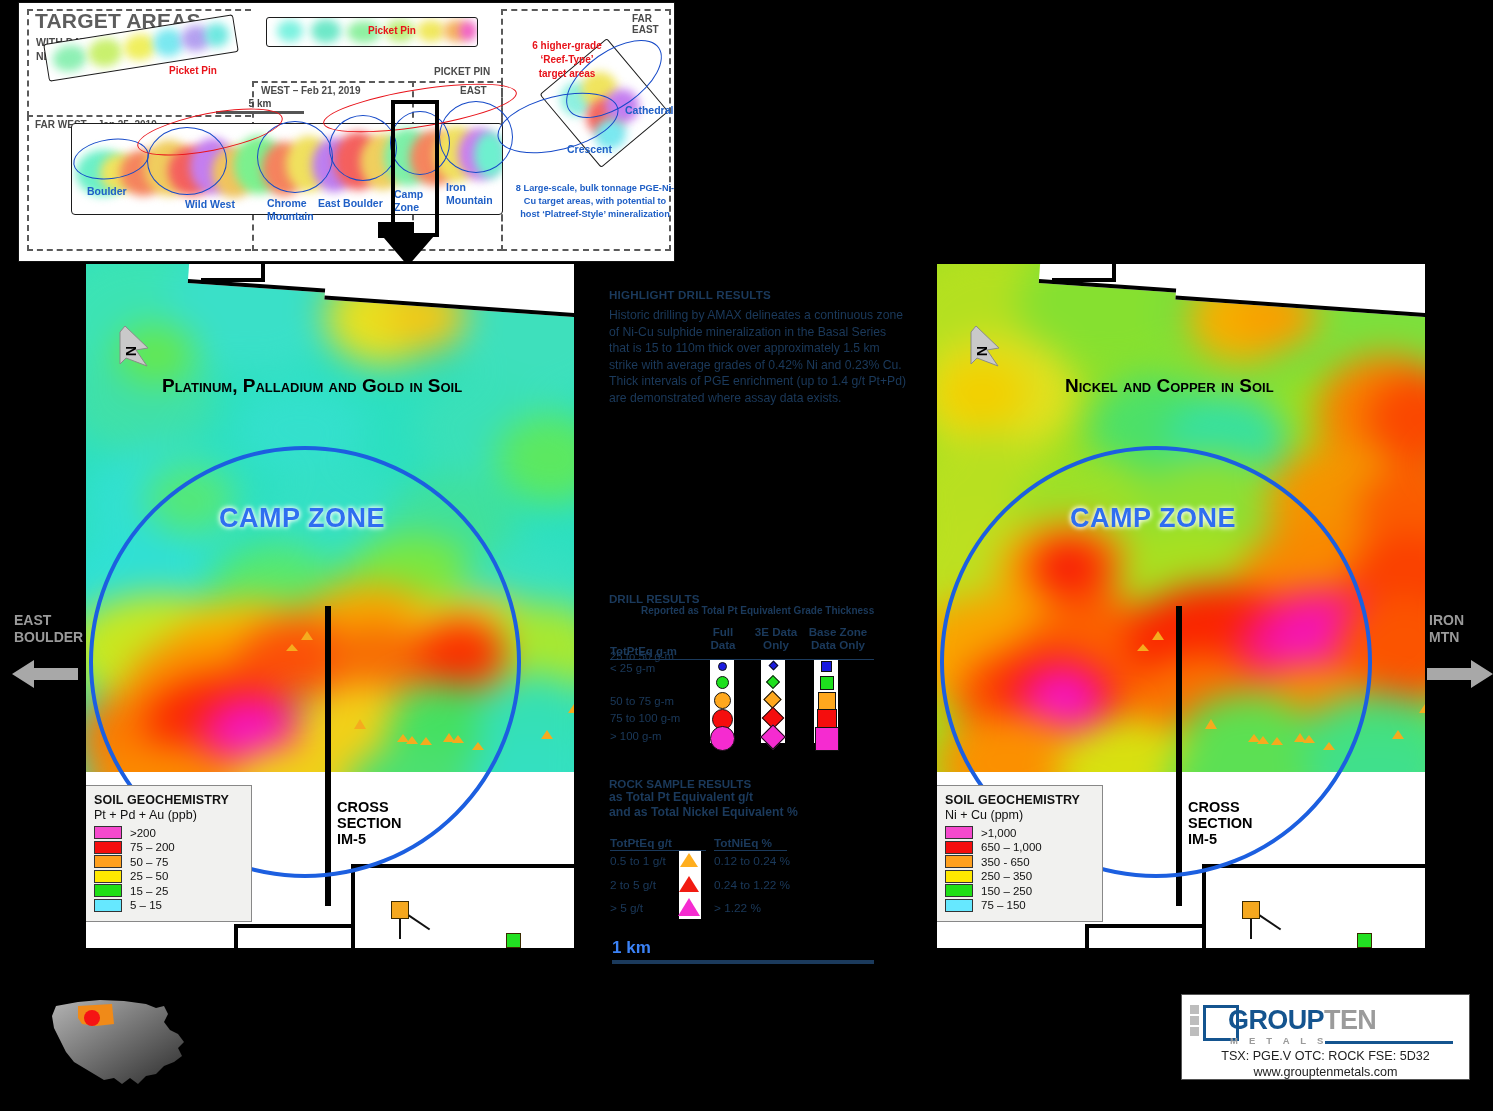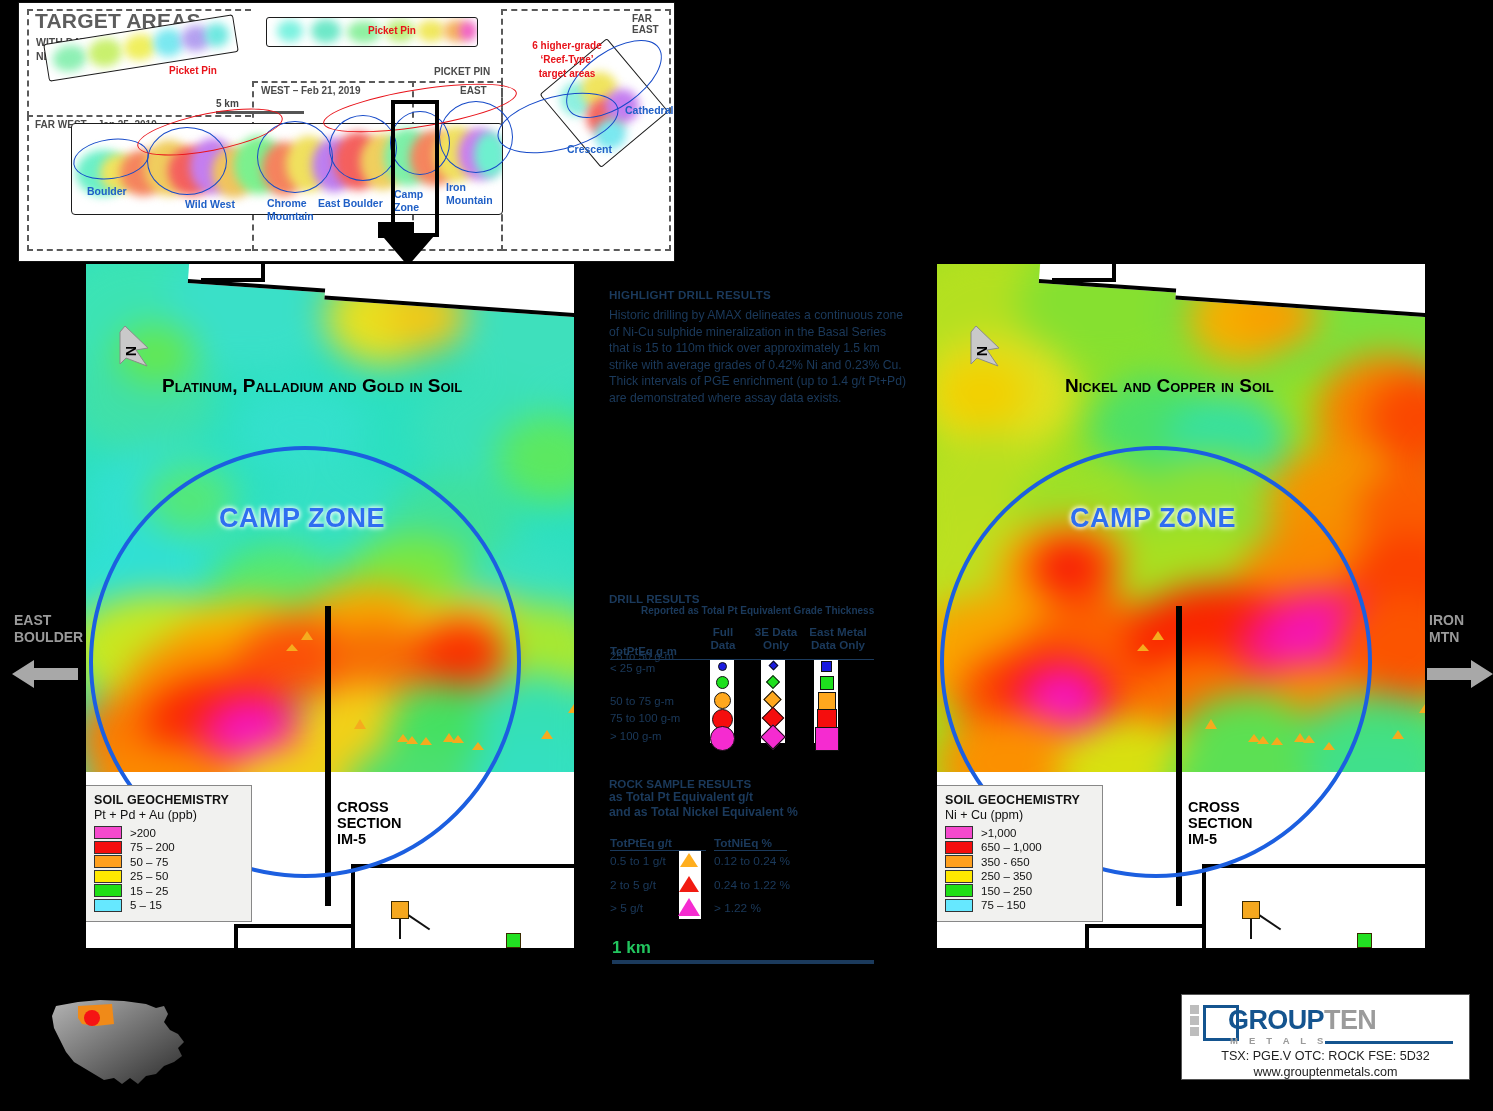--- a/index.html
+++ b/index.html
@@ -12,21 +12,21 @@
   .dashcell{position:absolute;border:2px dashed #5a5a5a;}
   #ta-title{left:16px;top:6px;font-size:21px;font-weight:700;color:#5d5d5d;letter-spacing:.2px;}
   #ta-sub{left:17px;top:32px;font-size:10.5px;color:#4a4a4a;line-height:14px;font-weight:600;}
   .ta-lbl{position:absolute;font-size:10px;font-weight:700;color:#4a4a4a;}
   .ta-blue{position:absolute;font-size:10.5px;font-weight:700;color:#1f5fc6;}
   .ta-red{position:absolute;font-size:10px;font-weight:700;color:#e8131a;text-align:center;line-height:14px;}
   .ta-note{position:absolute;font-size:9.2px;font-weight:700;color:#1f5fc6;text-align:center;line-height:13px;}
   .ta-pick{position:absolute;font-size:10px;font-weight:700;color:#e8131a;}
   #scalebar{left:197px;top:95px;width:88px;}
   #scalebar .bar{height:3px;background:#555;}
-  #scalebar .t{font-size:10px;color:#444;font-weight:600;text-align:left;margin-bottom:2px;}
+  #scalebar .t{font-size:10px;color:#444;font-weight:600;text-align:center;margin-bottom:2px;}
   #camp-box{left:372px;top:97px;width:40px;height:129px;border:4px solid #000;background:transparent;z-index:9;}
 
   
   .thermo{position:absolute;border:1.6px solid #1c1c1c;overflow:hidden;}
   .thermo i{position:absolute;display:block;border-radius:50%;filter:blur(5px);}
 
   .ellipse{position:absolute;border-radius:50%;}
   .e-blue{border:1.8px solid #1549c8;}
   .e-red{border:1.8px solid #e8131a;}
 
@@ -76,21 +76,21 @@
   .sqm{position:absolute;border:1.3px solid #111;}
 
   #rocksamp{position:absolute;left:609px;top:777px;width:300px;color:#1b3a5c;}
   #rocksamp .t1{font-size:11.6px;font-weight:700;}
   #rocksamp .t2{font-size:12.2px;font-weight:600;line-height:15px;}
   .rcolhdr{position:absolute;font-size:11.8px;font-weight:700;color:#1b3a5c;}
   .rrow{position:absolute;font-size:11.8px;color:#1b3a5c;}
   .rtri{position:absolute;width:0;height:0;}
 
   #kmscale{position:absolute;left:612px;top:938px;width:262px;}
-  #kmscale .v{font-size:17px;font-weight:700;color:#22c55e;}
+  #kmscale .v{font-size:17px;font-weight:700;color:#3b82f6;}
   #kmscale .b{height:4px;background:#1b3a5c;margin-top:2px;}
 
   
   .sidelbl{position:absolute;color:#9a9a9a;font-size:14px;font-weight:700;line-height:17px;}
   .sidearrow{position:absolute;}
 
   
   #logo{position:absolute;left:1181px;top:994px;width:287px;height:84px;background:#fff;border:1px solid #555;}
   #logo .brand{position:absolute;left:46px;top:10px;font-size:27px;font-weight:700;letter-spacing:-.6px;}
   #logo .g1{color:#14548f;}
@@ -207,20 +207,25 @@
     <span>Iron</span><br>
     <span>Mountain</span>
   </div>
   <div class="ta-blue" style="left:548px;top:140px;">Crescent</div>
   <div class="ta-blue" style="left:606px;top:101px;">Cathedral</div>
 
   <div class="ta-red" style="left:493px;top:36px;width:110px;">
     <span>6 higher-grade</span><br>
     <span>‘Reef-Type’</span><br>
     <span>target areas</span>
+  </div>
+  <div class="ta-note" style="left:488px;top:179px;width:176px;">
+    <span>8 Large-scale, bulk tonnage PGE-Ni-</span><br>
+    <span>Cu target areas, with potential to</span><br>
+    <span>host ‘Platreef-Style’ mineralization</span>
   </div>
 
   <div id="camp-box" class="abs"></div>
 </div>
 
 <svg class="abs" style="left:378px;top:222px;width:64px;height:48px;" viewBox="0 0 64 48">
   <polygon points="0,0 36,0 36,14 56,14 30,44 6,16 0,16" fill="#000"></polygon>
 </svg>
 
 <div class="bigmap" style="left:86px;top:264px;width:488px;height:684px;">
@@ -510,21 +515,21 @@
 
 <div class="dcolhdr" style="left:697px;top:625px;width:52px;">
   <span>Full</span><br>
   <span>Data</span>
 </div>
 <div class="dcolhdr" style="left:748px;top:625px;width:56px;">
   <span>3E Data</span><br>
   <span>Only</span>
 </div>
 <div class="dcolhdr" style="left:802px;top:625px;width:72px;">
-  <span>East Metal</span><br>
+  <span>Base Zone</span><br>
   <span>Data Only</span>
 </div>
 <div class="dgrade" style="left:610px;top:645px;font-weight:700;">TotPtEq g-m</div>
 <div class="ulbar" style="left:610px;top:659px;width:264px;"></div>
 
 <div class="dgrade" style="left:610px;top:662px;">&lt; 25 g-m</div>
 <div class="dgrade" style="left:610px;top:650px;">25 to 50 g-m</div>
 <div class="dgrade" style="left:610px;top:695px;">50 to 75 g-m</div>
 <div class="dgrade" style="left:610px;top:712px;">75 to 100 g-m</div>
 <div class="dgrade" style="left:610px;top:730px;">&gt; 100 g-m</div>

